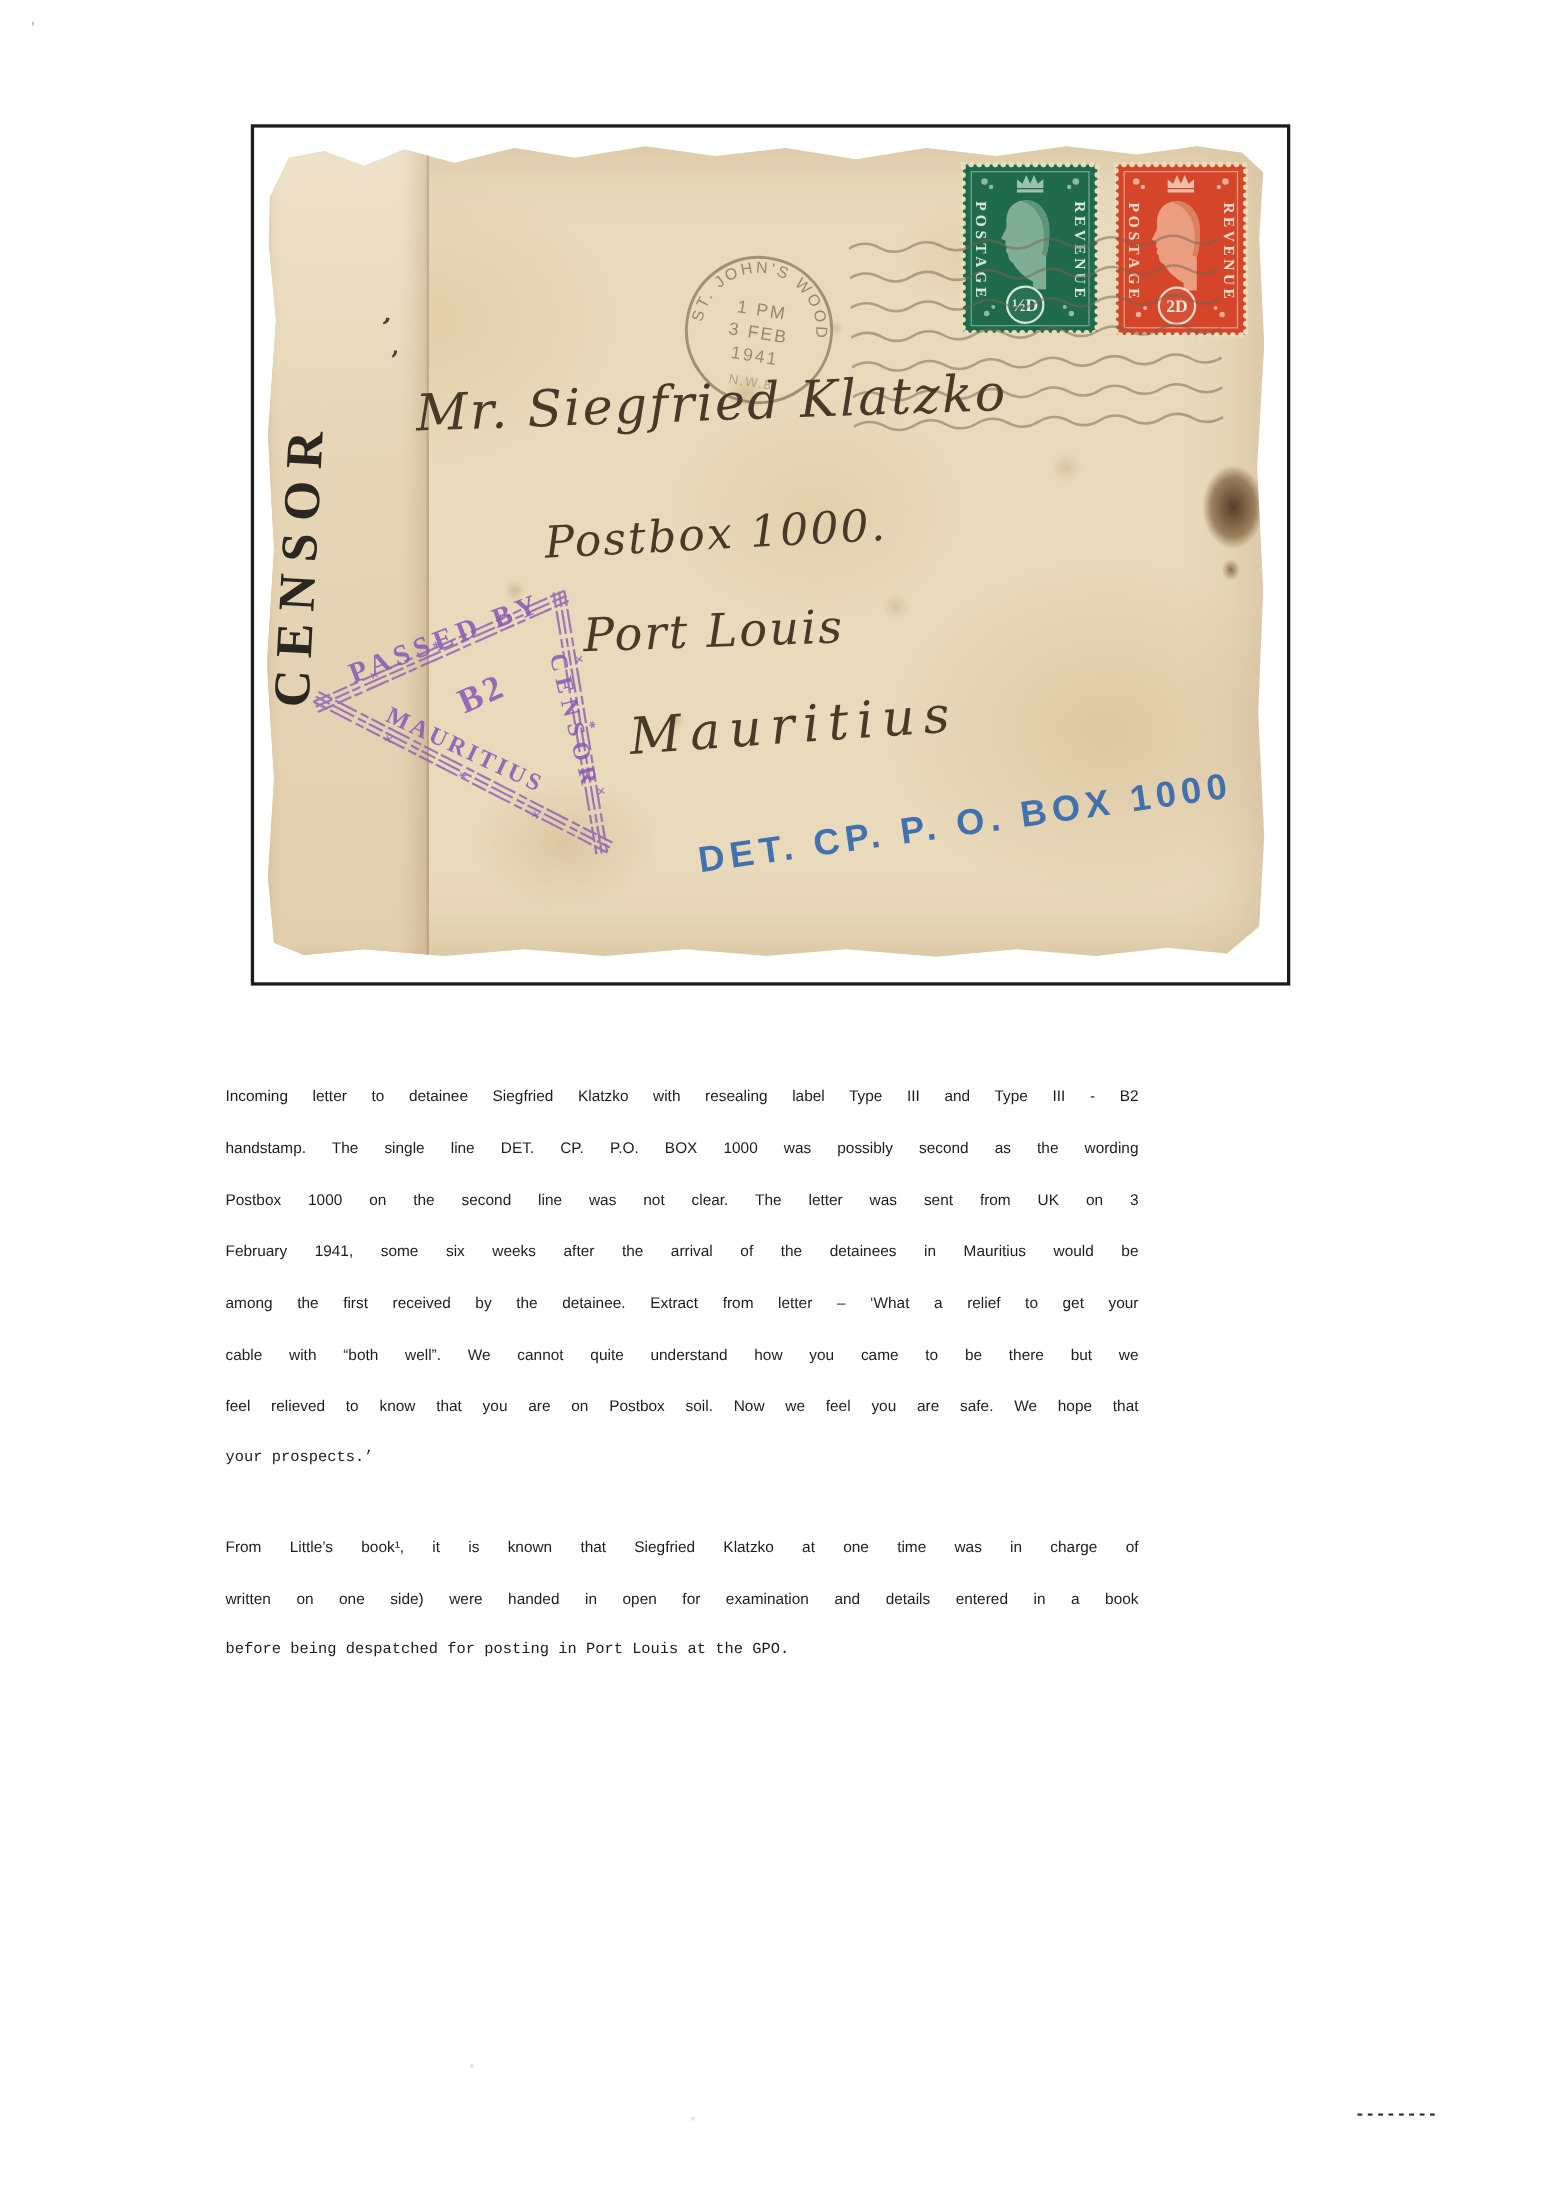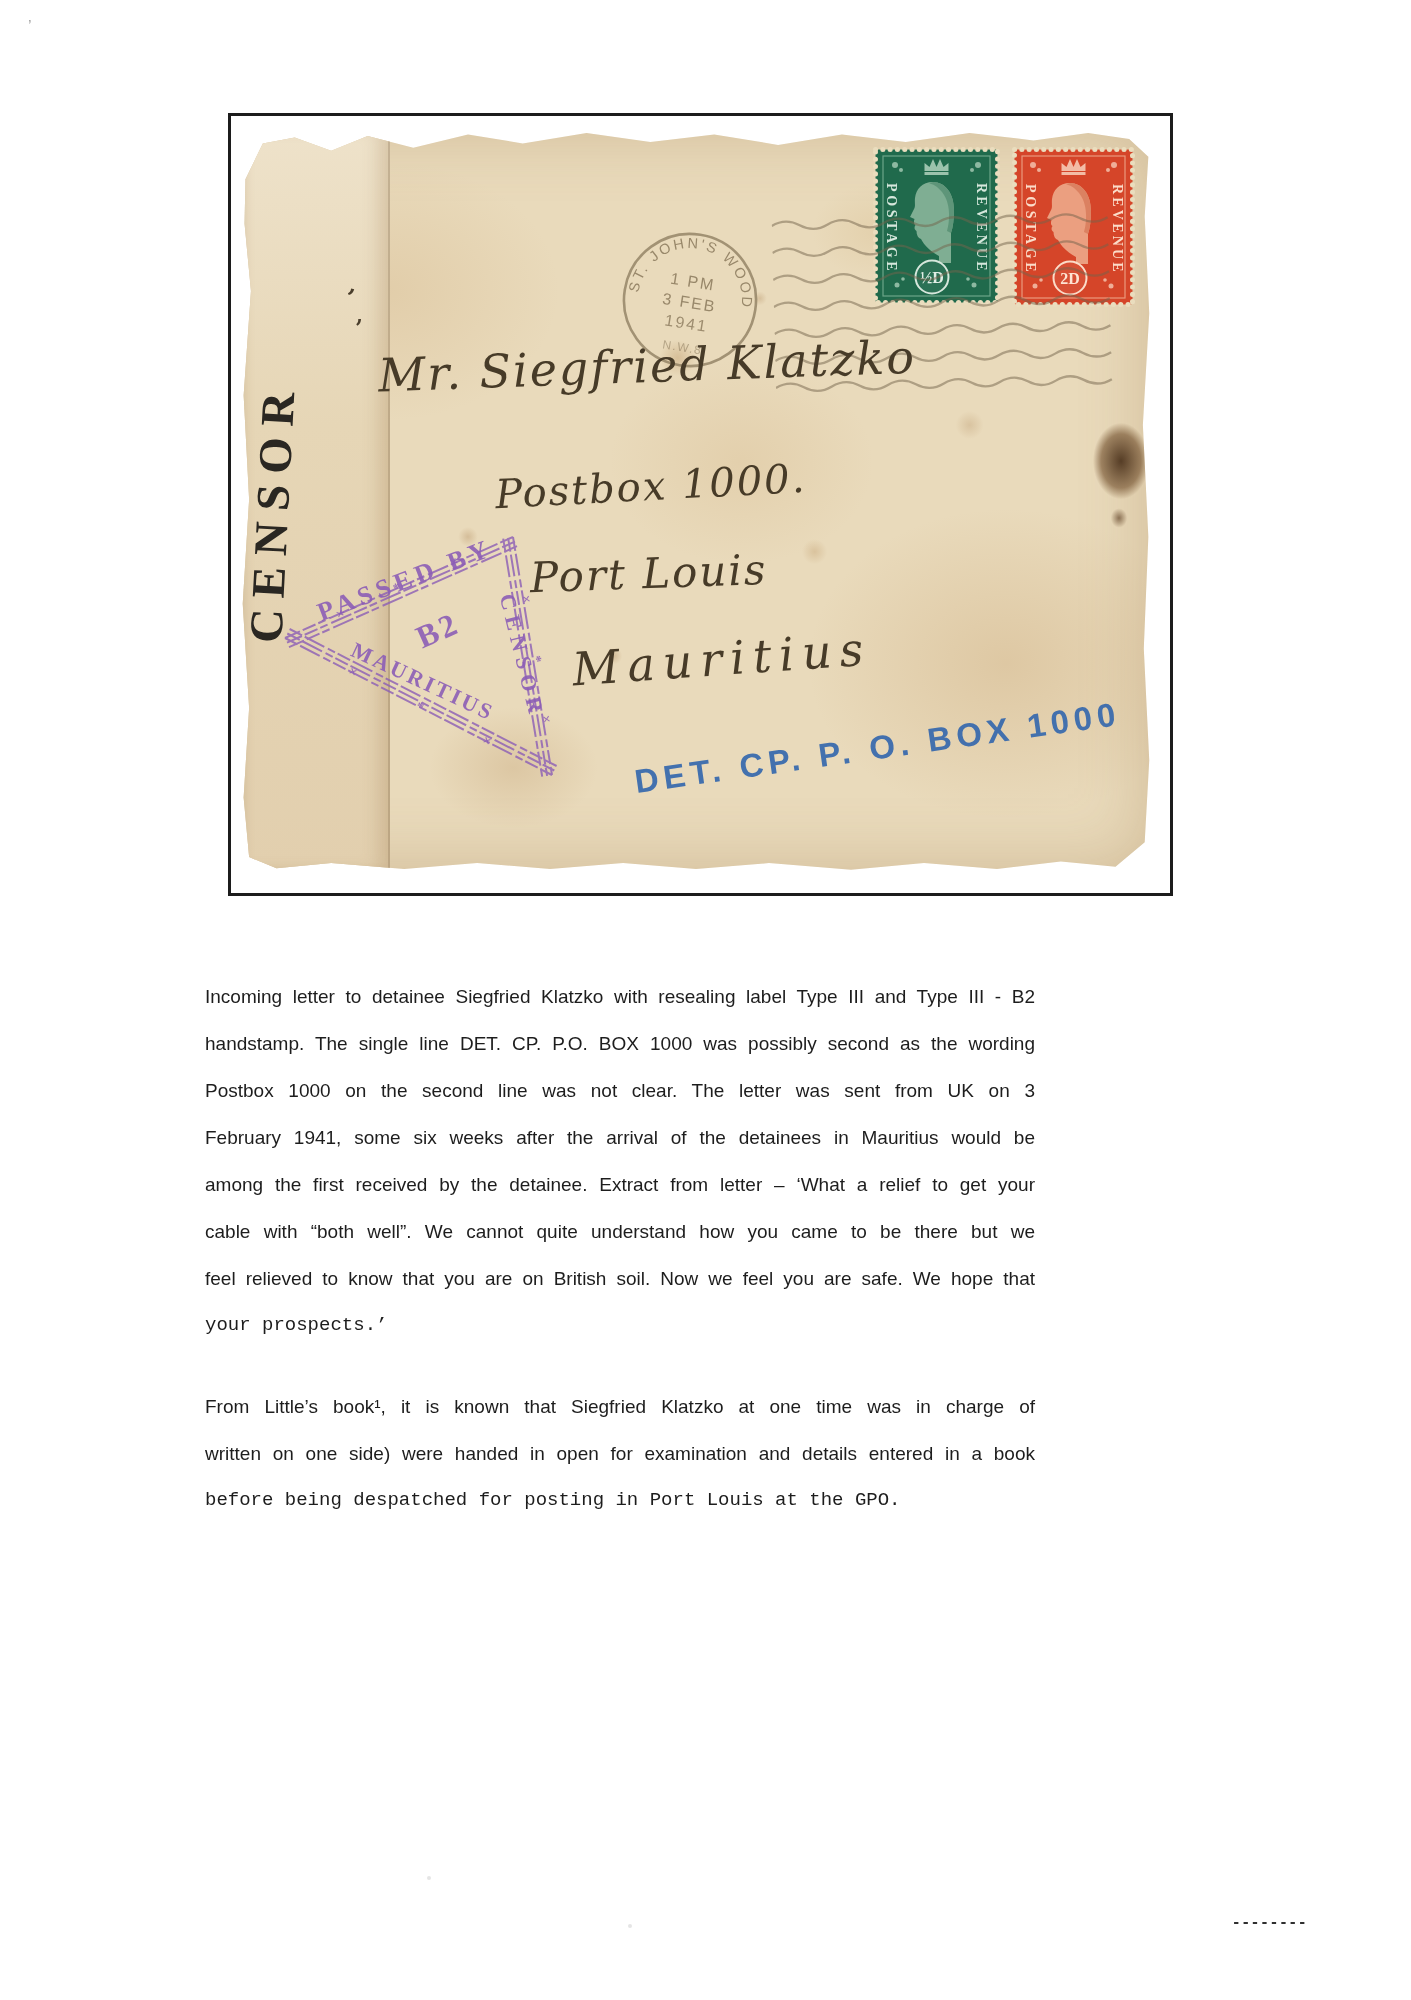--- a/index.html
+++ b/index.html
@@ -58,21 +58,21 @@
     color:#2d63ad;opacity:.88;white-space:nowrap;}
 
   .stain{position:absolute;left:845px;top:285px;width:72px;height:98px;
     background:radial-gradient(closest-side, rgba(61,35,13,.85), rgba(97,60,25,.55) 55%, rgba(120,80,40,0) 78%);
     border-radius:60% 40% 55% 45%/45% 60% 40% 55%;}
   .stain2{position:absolute;left:868px;top:378px;width:22px;height:26px;
     background:radial-gradient(closest-side, rgba(80,48,20,.6), rgba(120,80,40,0) 75%);
     border-radius:50%;}
 
   
-  .caption{position:absolute;left:205px;top:973px;width:830px;color:#1d1d1d;font-size:19px;}
+  .caption{position:absolute;left:205px;top:973px;width:830px;color:#1d1d1d;font-size:14px;}
   .cap-line{height:47px;line-height:47px;text-align:justify;text-align-last:justify;white-space:normal;}
   .cap-line.last{text-align-last:left;font-family:Liberation Mono, monospace;}
   .para2{margin-top:34px;}
 
   
   .dash-mark{position:absolute;left:1232px;top:1914px;font:700 14px "DejaVu Sans Mono",monospace;
     letter-spacing:1px;color:#2f2f2f;}
   .speck{position:absolute;border-radius:50%;background:#bdbdbd;}
   .speck.a{left:427px;top:1876px;width:4px;height:4px;opacity:.4;}
   .speck.b{left:628px;top:1924px;width:4px;height:4px;opacity:.4;}
@@ -212,21 +212,21 @@
   </div>
 
   <div class="caption">
     <div>
       <div class="cap-line">Incoming letter to detainee Siegfried Klatzko with resealing label Type III and Type III - B2</div>
       <div class="cap-line">handstamp. The single line DET. CP. P.O. BOX 1000 was possibly second as the wording</div>
       <div class="cap-line">Postbox 1000 on the second line was not clear. The letter was sent from UK on 3</div>
       <div class="cap-line">February 1941, some six weeks after the arrival of the detainees in Mauritius would be</div>
       <div class="cap-line">among the first received by the detainee. Extract from letter – ‘What a relief to get your</div>
       <div class="cap-line">cable with “both well”. We cannot quite understand how you came to be there but we</div>
-      <div class="cap-line">feel relieved to know that you are on British soil. Now we feel you are safe. We hope that</div>
+      <div class="cap-line">feel relieved to know that you are on Postbox soil. Now we feel you are safe. We hope that</div>
       <div class="cap-line last">your prospects.’</div>
     </div>
     <div class="para2">
       <div class="cap-line">From Little’s book¹, it is known that Siegfried Klatzko at one time was in charge of</div>
       <div class="cap-line">written on one side) were handed in open for examination and details entered in a book</div>
       <div class="cap-line last">before being despatched for posting in Port Louis at the GPO.</div>
     </div>
   </div>
 
   <div class="dash-mark">--------</div>

